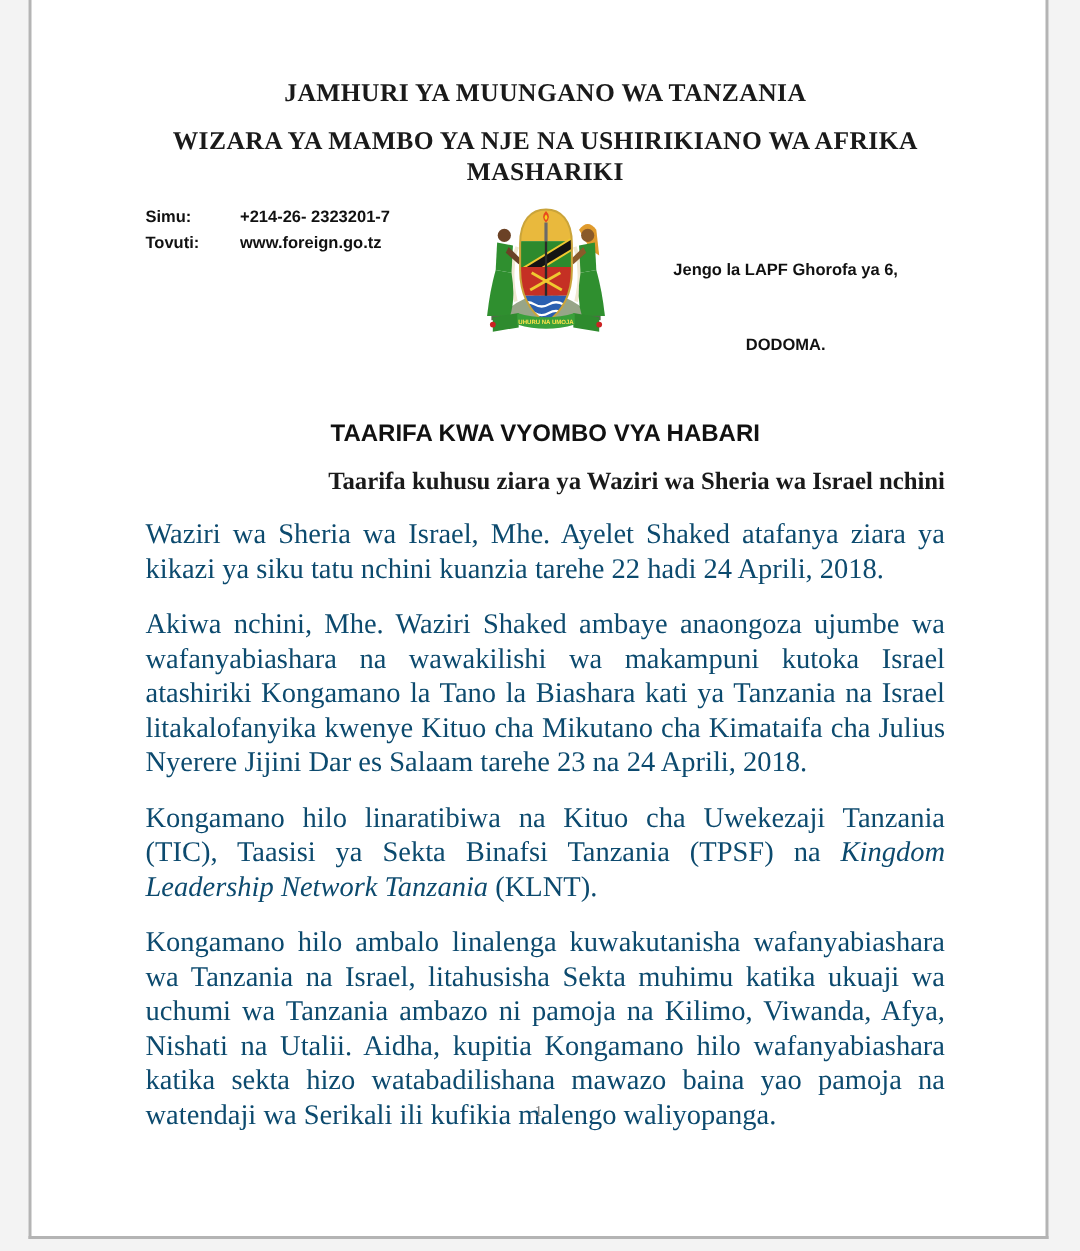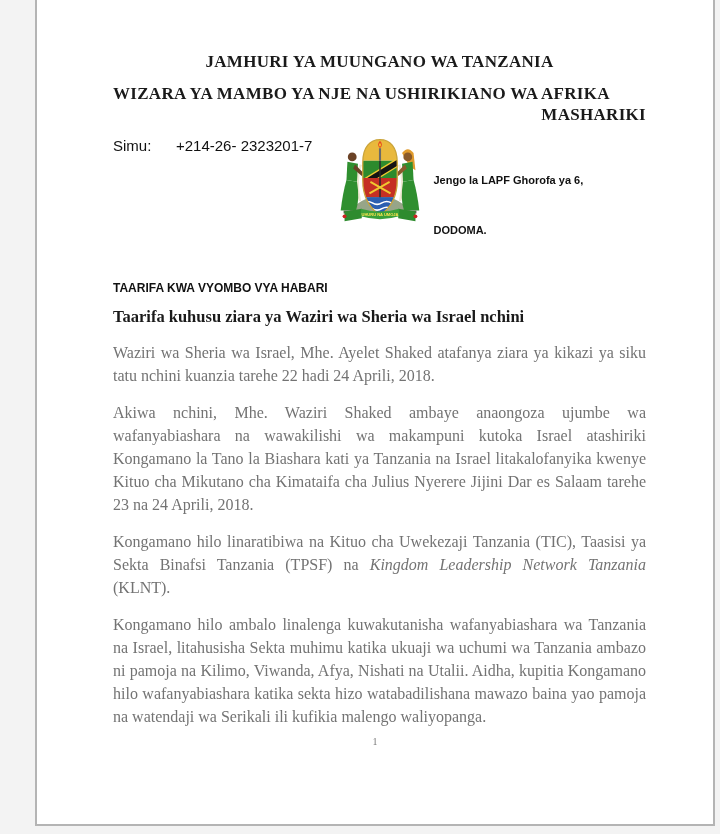--- a/index.html
+++ b/index.html
@@ -8,21 +8,20 @@
     width: 720px;
     height: 834px;
     overflow: hidden;
     background: #f3f3f3;
     font-family: "Liberation Serif", serif;
   }
   .viewport {
     position: relative;
     width: 608px;
     height: 834px;
-    margin-left: 16px;
   }
   .page {
     position: absolute;
     left: 19px;
     top: -12px;
     width: 680px;
     height: 838px;
     box-sizing: border-box;
     background: #ffffff;
     border: 2px solid #b4b4b4;
@@ -43,75 +42,75 @@
   }
   .ministry-title {
     margin-top: 11px;
     font-family: "Liberation Serif", serif;
     font-weight: bold;
     font-size: 17px;
     letter-spacing: 0.3px;
     color: #1a1a1a;
     line-height: 21px;
   }
-  .ministry-title .line1 { display: block; }
-  .ministry-title .line2 { display: block; text-align: right; }
+  .ministry-title .line1 { display: block; text-align: center; }
+  .ministry-title .line2 { display: block; text-align: center; }
   .info-row {
     margin-top: 7px;
     display: grid;
     grid-template-columns: 1fr auto 1fr;
     align-items: start;
   }
   .contact-block {
     font-family: "Liberation Sans", sans-serif;
-    font-weight: normal;
-    font-size: 15px;
+    font-weight: bold;
+    font-size: 11px;
     line-height: 17px;
     color: #111;
     padding-top: 5px;
   }
   .contact-row { display: flex; white-space: pre; }
   .contact-row .clabel { width: 63px; flex: 0 0 63px; }
   .address-block {
     font-family: "Liberation Sans", sans-serif;
     font-weight: bold;
     font-size: 11px;
     line-height: 16.5px;
     color: #111;
-    text-align: left;
+    text-align: center;
     padding-top: 7px;
     white-space: pre;
   }
   .emblem-wrap {
     width: 96px;
     height: 92px;
     margin: 0 6px;
   }
   .press-heading {
     margin-top: 10px;
-    text-align: left;
+    text-align: center;
     font-family: "Liberation Sans", sans-serif;
     font-weight: bold;
-    font-size: 12px;
+    font-size: 16px;
     color: #111;
   }
   .doc-subtitle {
     margin-top: 12px;
-    text-align: left;
+    text-align: right;
     font-family: "Liberation Serif", serif;
     font-weight: bold;
     font-size: 16.5px;
     color: #1a1a1a;
   }
   .body-text {
     margin-top: 14px;
     font-family: "Liberation Serif", serif;
-    font-size: 16px;
+    font-size: 19px;
     line-height: 23px;
-    color: #737373;
+    color: #0c4a6e;
     text-align: justify;
   }
   .body-text p { margin: 0 0 14px 0; }
   .italic { font-style: italic; }
   .page-number {
     position: absolute;
     left: 0;
     right: 0;
     top: 748px;
     text-align: center;
@@ -133,20 +132,24 @@
         <span class="line1">WIZARA YA MAMBO YA NJE NA USHIRIKIANO WA AFRIKA</span>
         <span class="line2">MASHARIKI</span>
       </div>
 
       <div class="info-row">
 
         <div class="contact-block">
           <div class="contact-row">
             <span class="clabel">Simu:</span>
             <span class="cvalue">+214-26- 2323201-7</span>
+          </div>
+          <div class="contact-row">
+            <span class="clabel">Tovuti:</span>
+            <span class="cvalue">www.foreign.go.tz</span>
           </div>
         </div>
 
         <div class="emblem-wrap">
           <svg viewBox="0 0 100 96" width="96" height="92" aria-hidden="true">
             <defs>
               <clipPath id="shieldClip">
                 <path d="M50 8 C60 8 68 15 68 32 L68 50 C68 68 60 80 50 87 C40 80 32 68 32 50 L32 32 C32 15 40 8 50 8 Z"></path>
               </clipPath>
             </defs>

